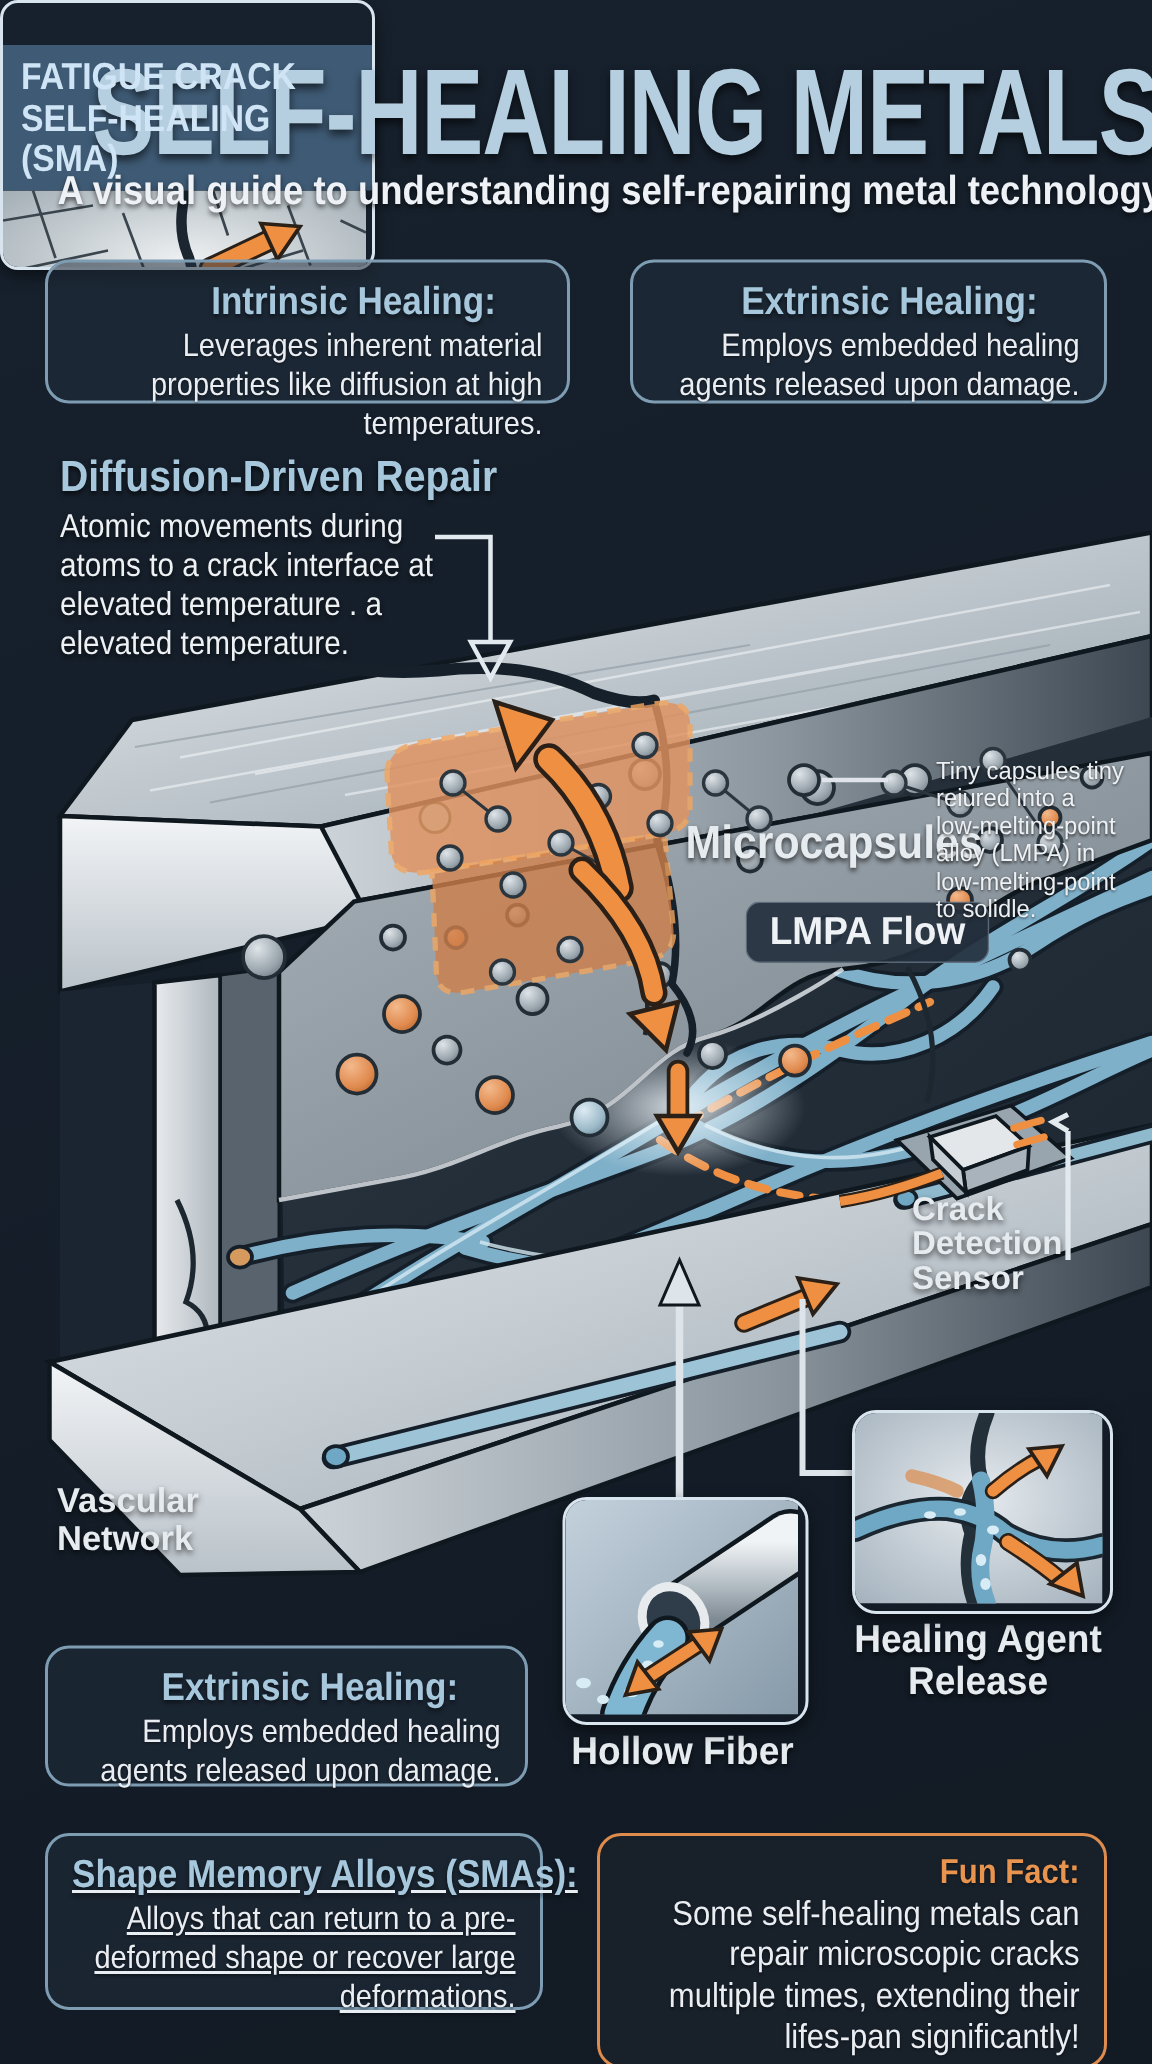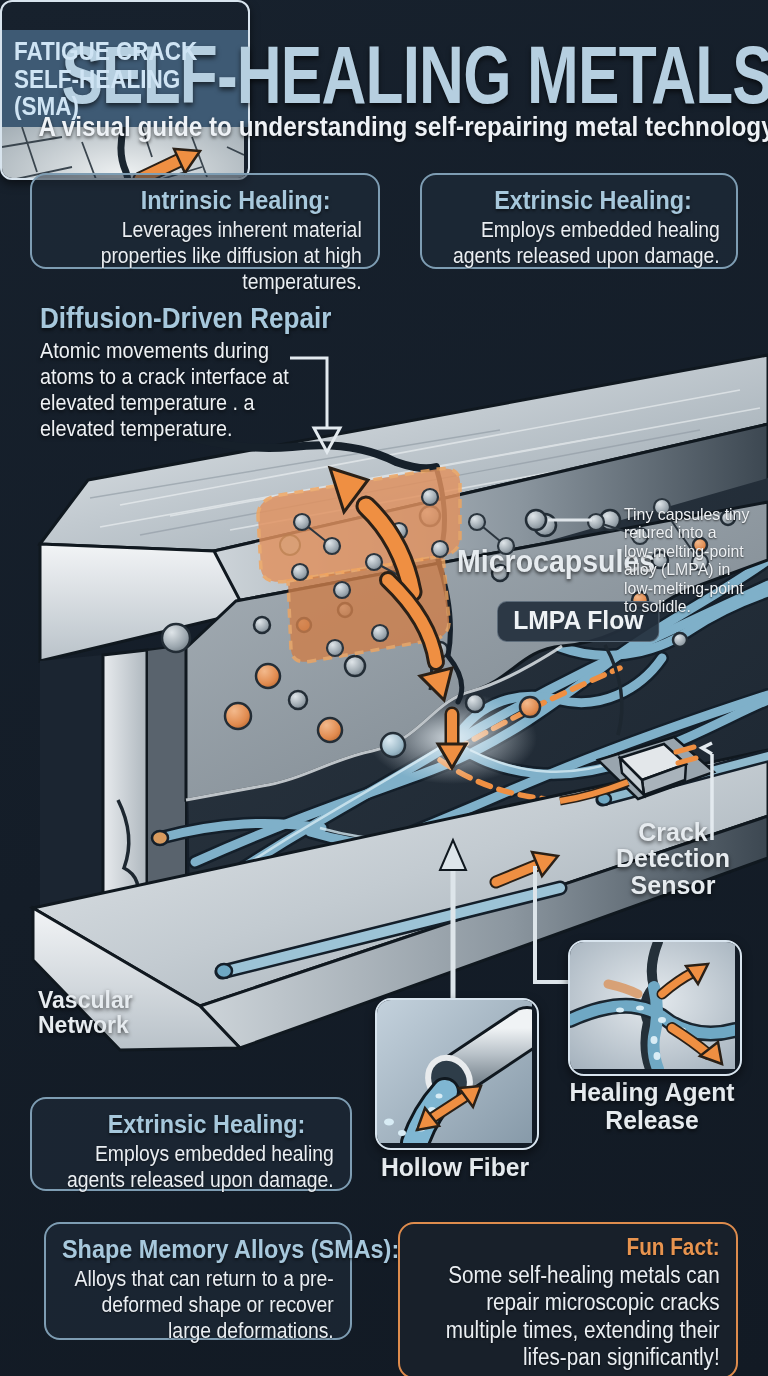--- a/index.html
+++ b/index.html
@@ -27,21 +27,21 @@
     box-shadow:0 4px 10px rgba(0,0,0,.5);}
   .fatigue .band{background:#3e5a74;padding:8px 12px 6px;margin-top:28px;}
   .fatigue .band div{font-size:25px;font-weight:bold;color:#cfe4f4;line-height:1.1;white-space:pre-line;transform:scaleX(.9);transform-origin:0 0;}
   
   .lbl{position:absolute;font-weight:bold;color:#e6ebef;z-index:4;}
   .lbl-micro{left:457px;top:544px;font-size:31px;transform:scaleX(.92);transform-origin:0 0;white-space:nowrap;}
   .badge-lmpa{left:497px;top:601px;background:rgba(36,48,61,.92);border:1.5px solid rgba(190,210,225,.35);border-radius:10px;
     padding:3px 16px 5px;font-size:26px;font-weight:bold;color:#eef2f5;z-index:4;transform:scaleX(.95);transform-origin:0 0;white-space:nowrap;}
   .note{left:624px;top:505px;width:138px;font-size:16.5px;line-height:1.12;color:#eef1f4;white-space:pre-line;z-index:4;
     transform:scaleX(.96);transform-origin:0 0;text-shadow:0 1px 2px rgba(0,0,0,.7);}
-  .lbl-sensor{left:608px;top:819px;width:130px;font-size:25px;line-height:1.05;text-align:center;white-space:pre-line;}
+  .lbl-sensor{left:608px;top:794px;width:130px;font-size:22px;line-height:1.05;text-align:left;white-space:pre-line;}
   .lbl-vascular{left:38px;top:988px;font-size:23px;line-height:1.1;white-space:pre-line;}
   .lbl-hollow{left:360px;top:1152px;width:190px;text-align:center;font-size:26px;white-space:nowrap;transform:scaleX(.95);}
   .lbl-healing{left:556px;top:1078px;width:192px;text-align:center;font-size:26px;line-height:1.08;white-space:pre-line;transform:scaleX(.95);}
   
   .inset{position:absolute;border:2.5px solid #d8e4ee;border-radius:16px;overflow:hidden;z-index:4;box-shadow:0 4px 10px rgba(0,0,0,.5);}
   .inset-fiber{left:375px;top:998px;width:160px;height:148px;}
   .inset-heal{left:568px;top:940px;width:170px;height:132px;}
   svg{display:block;}
   .scene{position:absolute;left:0;top:0;z-index:1;}
   .overlines{position:absolute;left:0;top:0;z-index:3;pointer-events:none;}
@@ -441,21 +441,21 @@
         <path d="M152,122 L148,100 L130,114 Z" fill="#ef8f42" stroke="#2a2017" stroke-width="2.5"></path>
         <path d="M38,42 Q56,46 68,52" fill="none" stroke="#d9935c" stroke-width="9" stroke-linecap="round" opacity=".8"></path>
       </g>
     </svg>
   </div>
 
   <div class="panel" style="left:30px;top:1097px;width:322px;height:94px;">
     <div class="hd">Extrinsic Healing:</div>
     <p class="bd" style="white-space: pre-line;">Employs embedded healing agents released upon damage.</p>
   </div>
-  <div class="panel" style="left:44px;top:1222px;width:308px;height:118px;">
+  <div class="panel" style="left:30px;top:1222px;width:332px;height:118px;text-decoration:underline;">
     <div class="hd">Shape Memory Alloys (SMAs):</div>
     <p class="bd" style="white-space: pre-line;">Alloys that can return to a pre-deformed shape or recover large deformations.</p>
   </div>
   <div class="panel orange" style="left:398px;top:1222px;width:340px;height:157px;">
     <p class="bd" style="font-size: 23px; white-space: pre-line;"><span class="hd-inline">Fun Fact:</span>
        <span>Some self-healing metals can repair microscopic cracks multiple times, extending their lifes-pan significantly!</span></p>
   </div>
 
 </div>
 

